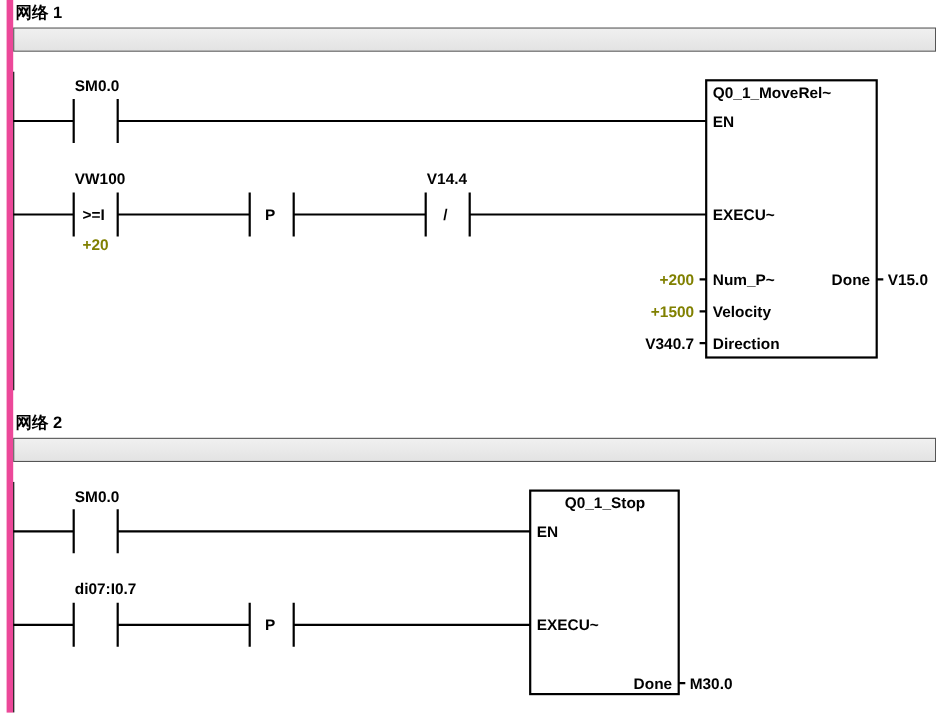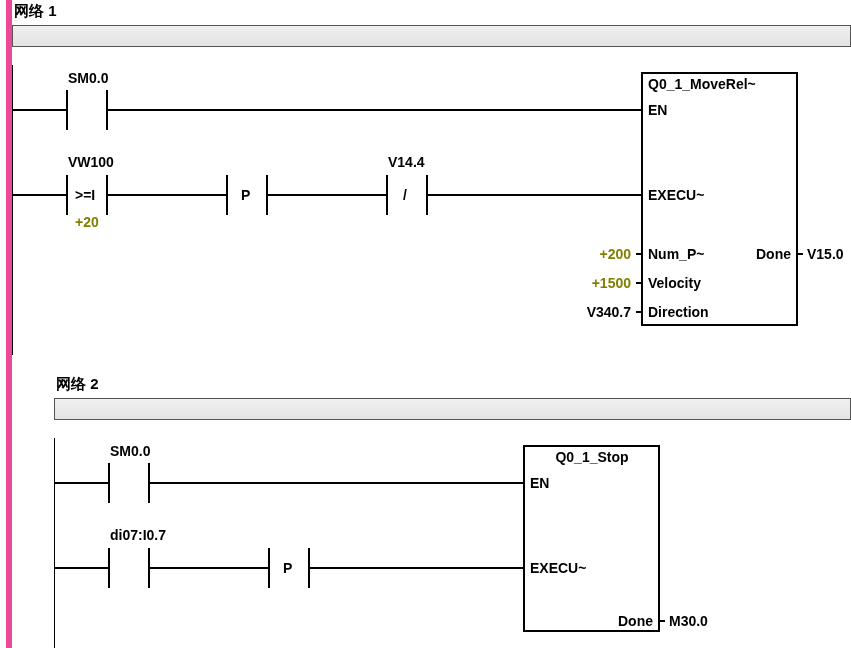--- a/index.html
+++ b/index.html
@@ -118,21 +118,21 @@
         <text class="const" x="619" y="223" text-anchor="end">+1500</text>
         <text class="lbl" x="636" y="223">Velocity</text>
 
         <line class="wire" x1="624" y1="247" x2="630" y2="247"></line>
         <text class="lbl" x="619" y="252" text-anchor="end">V340.7</text>
         <text class="lbl" x="636" y="252">Direction</text>
       </svg>
     </div>
   </div>
 
-  <div class="network" style="margin-top:18px;padding-left:42px;">
+  <div class="network" style="margin-top:18px;">
     <div class="net-title">网络 2</div>
     <div class="comment-bar"></div>
     <div class="rung-area">
       <svg width="845" height="210" viewBox="0 0 845 210">
 
         <line class="wire" x1="0" y1="0" x2="0" y2="210"></line>
 
         <line class="wire" x1="0" y1="45" x2="55" y2="45"></line>
         <line class="wire" x1="55" y1="25" x2="55" y2="65"></line>
         <line class="wire" x1="95" y1="25" x2="95" y2="65"></line>

